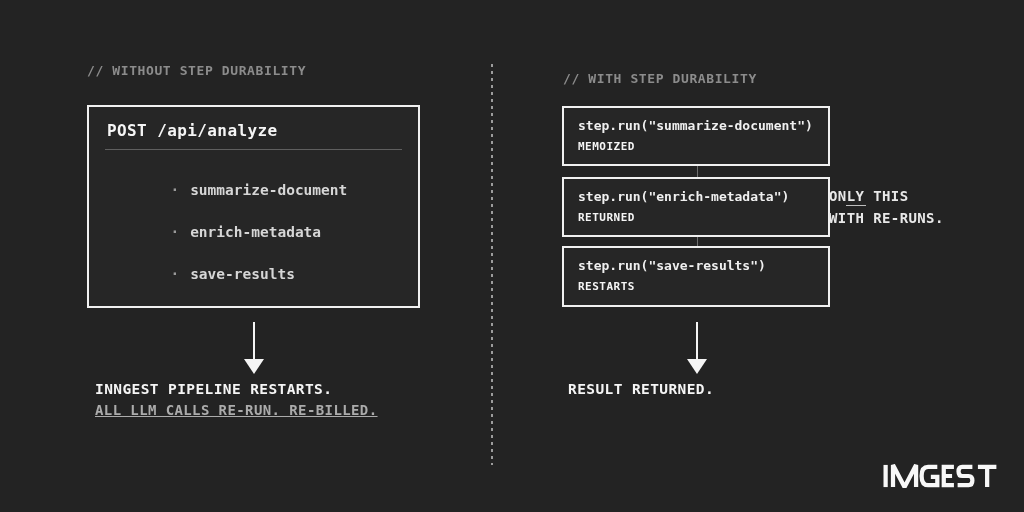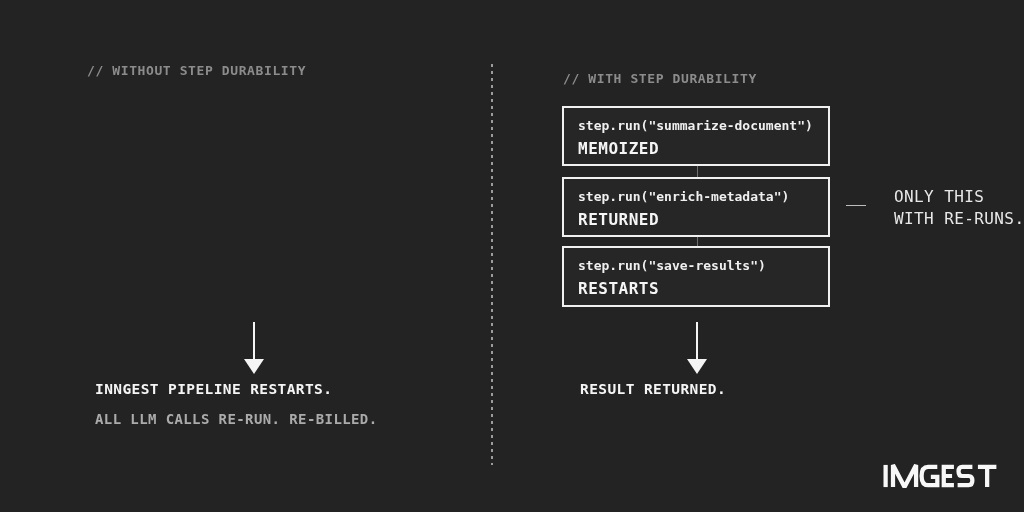--- a/index.html
+++ b/index.html
@@ -59,52 +59,66 @@
     left: 562px; width: 268px; height: 60px;
     border: 2px solid #f0f0f0; background: #262626;
   }
   .step-code {
     position: absolute; left: 14px; top: 11px;
     font-size: 13px; font-weight: bold; color: #f0f0f0;
     line-height: 1; white-space: pre;
   }
   .step-status {
     position: absolute; left: 14px; top: 33px;
-    font-size: 16px; font-weight: bold; color: #f5f5f5;
+    font-size: 11px; font-weight: bold; color: #f5f5f5;
     letter-spacing: 0.5px; line-height: 1; white-space: pre;
   }
   .step-connector { left: 697px; width: 1px; background: #6e6e6e; }
 
   .annotation-tick { left: 846px; top: 205px; width: 20px; height: 1px; background: #bdbdbd; }
   .annotation-text {
-    left: 894px; font-size: 16px; font-weight: normal; color: #e8e8e8;
+    left: 829px; font-size: 14px; font-weight: bold; color: #e8e8e8;
     letter-spacing: 0.4px; line-height: 1; white-space: pre;
   }
 
   .logo { left: 881px; top: 464px; }
   .sr-only {
     position: absolute; width: 1px; height: 1px; overflow: hidden;
     clip: rect(0 0 0 0); white-space: nowrap;
   }
 </style>
 </head>
 <body>
 
 <div class="canvas">
 
   <div class="abs section-header" style="left:87px; top:64px;">// WITHOUT STEP DURABILITY</div>
 
+  <div class="abs pipeline-box">
+    <div class="pipeline-title">POST /api/analyze</div>
+    <div class="pipeline-divider"></div>
+
+    <div class="pipeline-item" style="top:61px;">
+      <span class="dot">·</span><span>summarize-document</span>
+    </div>
+    <div class="pipeline-item" style="top:103px;">
+      <span class="dot">·</span><span>enrich-metadata</span>
+    </div>
+    <div class="pipeline-item" style="top:145px;">
+      <span class="dot">·</span><span>save-results</span>
+    </div>
+  </div>
 
   <svg class="abs down-arrow" style="left:242px; top:322px;" viewBox="0 0 24 52">
     <line x1="12" y1="0" x2="12" y2="38" stroke="#f5f5f5" stroke-width="2"></line>
     <polygon points="2,37 22,37 12,52" fill="#f5f5f5"></polygon>
   </svg>
 
   <div class="abs caption-primary" style="left:95px; top:382px;">INNGEST PIPELINE RESTARTS.</div>
-  <div class="abs caption-secondary" style="left:95px; top:412px;">ALL LLM CALLS RE-RUN. RE-BILLED.</div>
+  <div class="abs caption-secondary" style="left:95px; top:403px;text-decoration:underline;">ALL LLM CALLS RE-RUN. RE-BILLED.</div>
 
   <div class="abs dotted-divider"></div>
 
   <div class="abs section-header" style="left:563px; top:72px;">// WITH STEP DURABILITY</div>
 
   <div class="abs step-box" style="top:106px;">
     <div class="step-code">step.run("summarize-document")</div>
     <div class="step-status">MEMOIZED</div>
   </div>
   <div class="abs step-connector" style="top:166px; height:11px;"></div>
@@ -122,21 +136,21 @@
 
   <div class="abs annotation-tick"></div>
   <div class="abs annotation-text" style="top:189px;">ONLY THIS</div>
   <div class="abs annotation-text" style="top:211px;">WITH RE-RUNS.</div>
 
   <svg class="abs down-arrow" style="left:685px; top:322px;" viewBox="0 0 24 52">
     <line x1="12" y1="0" x2="12" y2="38" stroke="#f5f5f5" stroke-width="2"></line>
     <polygon points="2,37 22,37 12,52" fill="#f5f5f5"></polygon>
   </svg>
 
-  <div class="abs caption-primary" style="left:572px; top:382px;padding-left:8px;">RESULT RETURNED.</div>
+  <div class="abs caption-primary" style="left:560px; top:382px;padding-left:8px;">RESULT RETURNED.</div>
 
   <div class="abs logo">
     <span class="sr-only">INNGEST</span>
     <svg width="120" height="24" viewBox="0 0 126 26">
       <g stroke="#f8f8f8" stroke-width="4.6" fill="none">
         <path d="M3,1 V25"></path>
         <path d="M11,25 V1 L23.5,25 L36,1 V25"></path>
         <path d="M59,3 H49 Q42,3 42,13 Q42,23 49,23 H59 V14 H52"></path>
         <path d="M77,3 H66 V23 H77 M66,13 H75"></path>
         <path d="M97,3 H86 Q82,3 82,8 Q82,13 86,13 H93 Q97,13 97,18 Q97,23 93,23 H81"></path>

